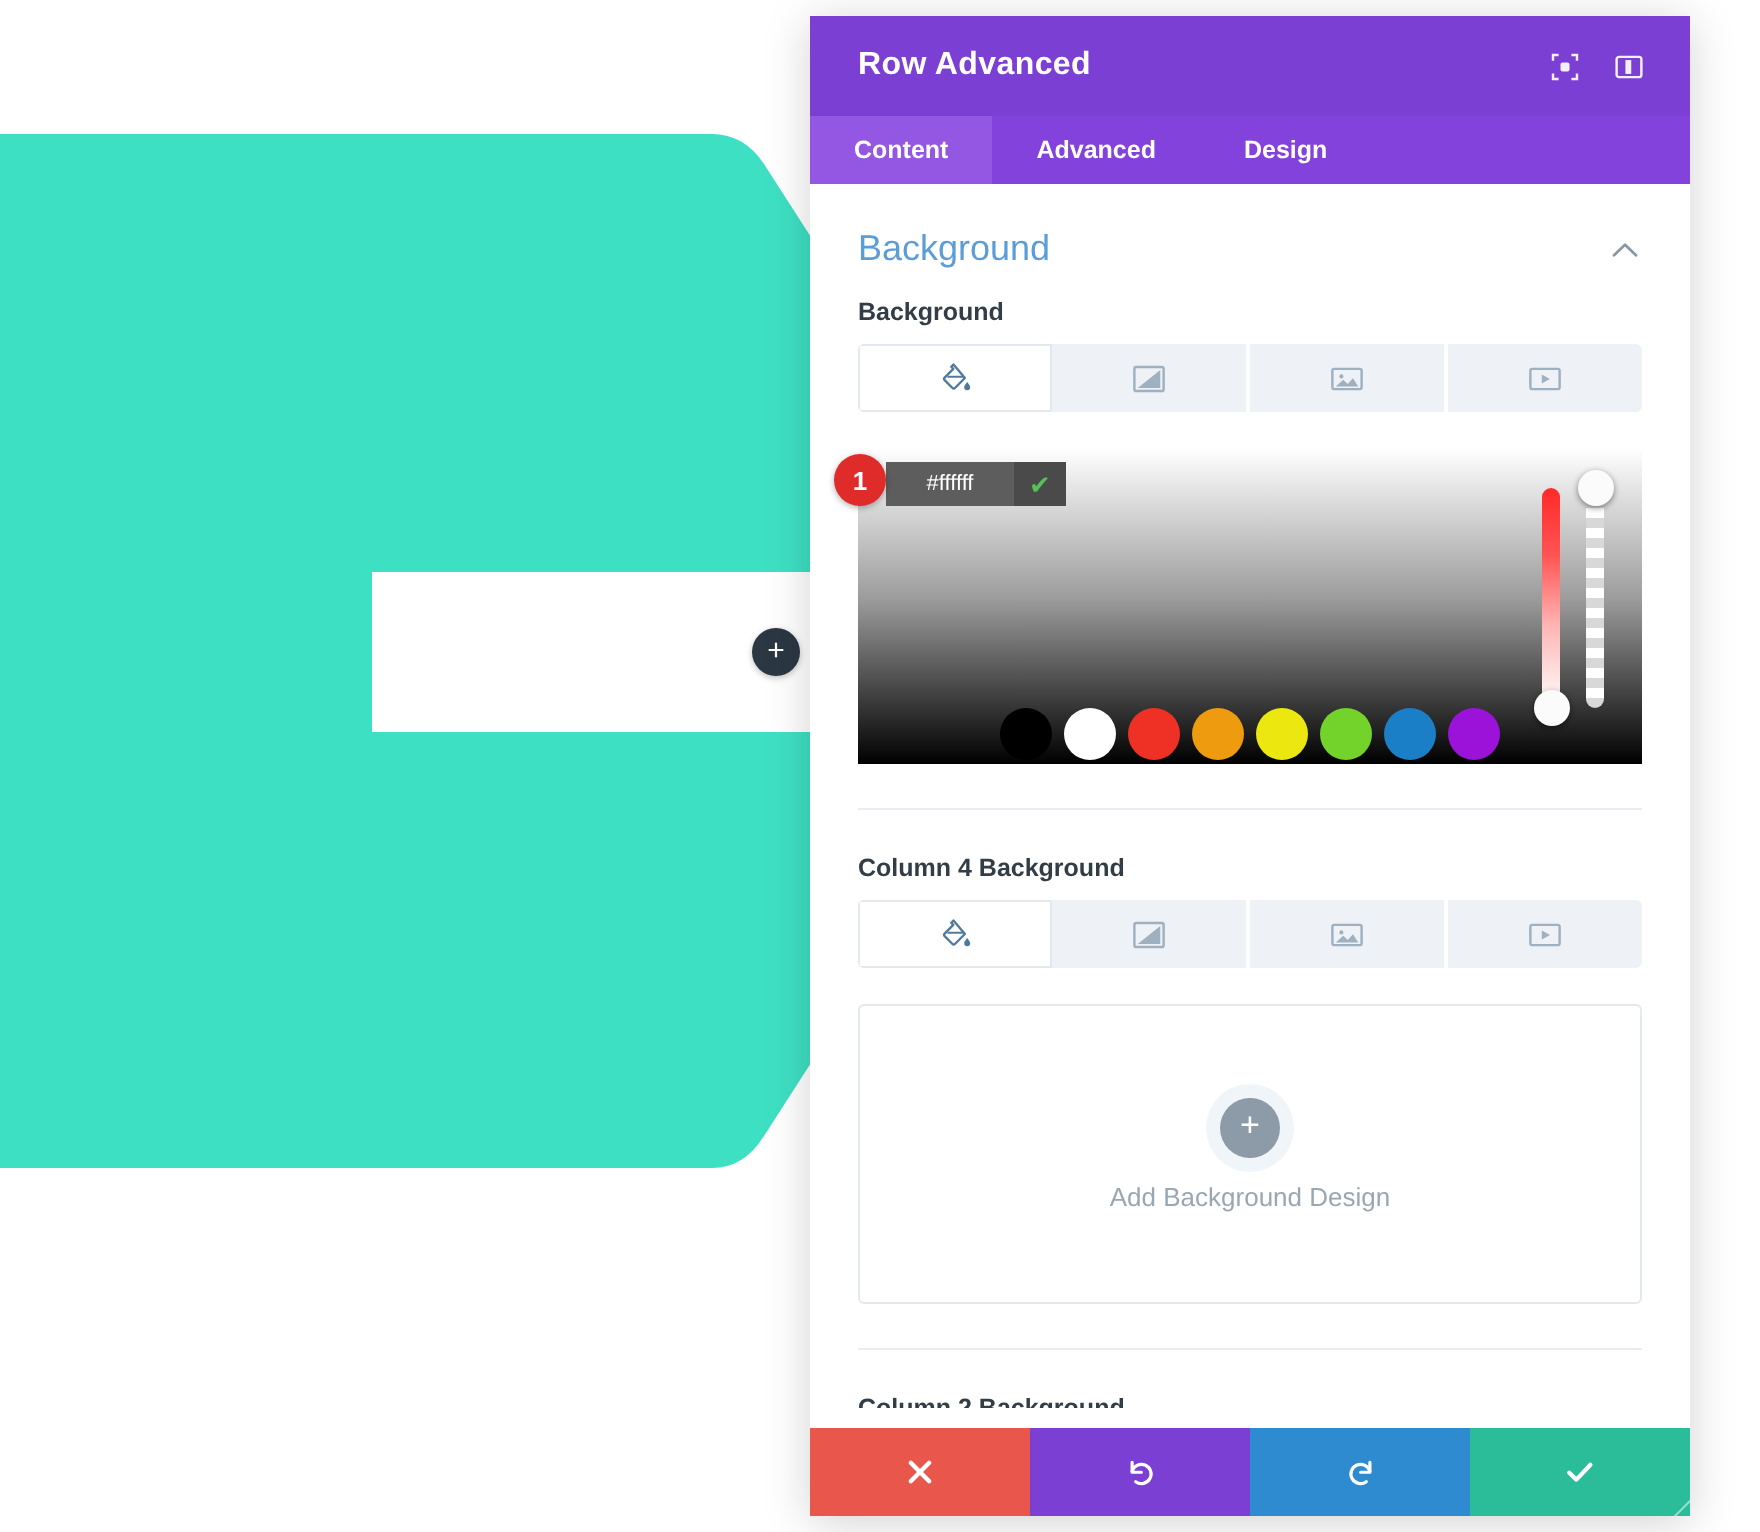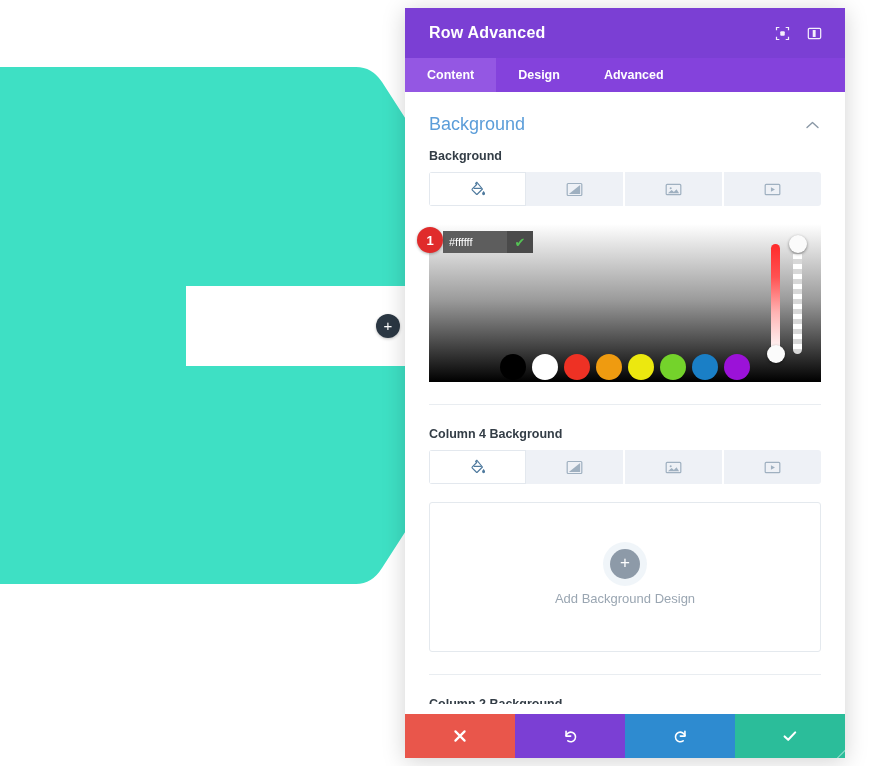--- a/index.html
+++ b/index.html
@@ -245,20 +245,21 @@
     height: 22px;
     background: #5d5d5d;
     border: none;
     outline: none;
     color: #ffffff;
     font-size: 11px;
     font-family: "Liberation Sans", sans-serif;
     padding: 0 6px;
     box-sizing: border-box;
     caret-color: #ffffff;
+    text-align: center;
   }
   .hex-ok {
     width: 26px; height: 22px;
     background: #4a4a4a;
     display: flex;
     align-items: center;
     justify-content: center;
     color: #54c254;
     font-size: 13px;
     cursor: pointer;
@@ -423,22 +424,22 @@
     <div class="titlebar-icon">
       <svg width="15" height="15" viewBox="0 0 16 16">
         <rect x="1.4" y="2.6" width="13.2" height="10.8" rx="1.3" fill="none" stroke="#ffffff" stroke-width="1.3"></rect>
         <rect x="6.1" y="4.3" width="3.1" height="7.4" fill="#ffffff"></rect>
       </svg>
     </div>
   </div>
 
   <div id="modal-tabs" style="background: rgb(132, 66, 220);">
     <div class="modal-tab active" style="background: rgb(148, 87, 227);">Content</div>
+    <div class="modal-tab">Advanced</div>
     <div class="modal-tab">Design</div>
-    <div class="modal-tab">Advanced</div>
   </div>
 
   <div id="modal-body">
     <div id="modal-body-inner">
 
       <div class="section-head">
         <div class="section-title">Background</div>
         <div class="section-toggle">
           <svg width="13" height="8" viewBox="0 0 13 8">
             <path d="M1 6.6 L6.5 1.4 L12 6.6" fill="none" stroke="#8a98a6" stroke-width="1.4" stroke-linecap="round" stroke-linejoin="round"></path>

